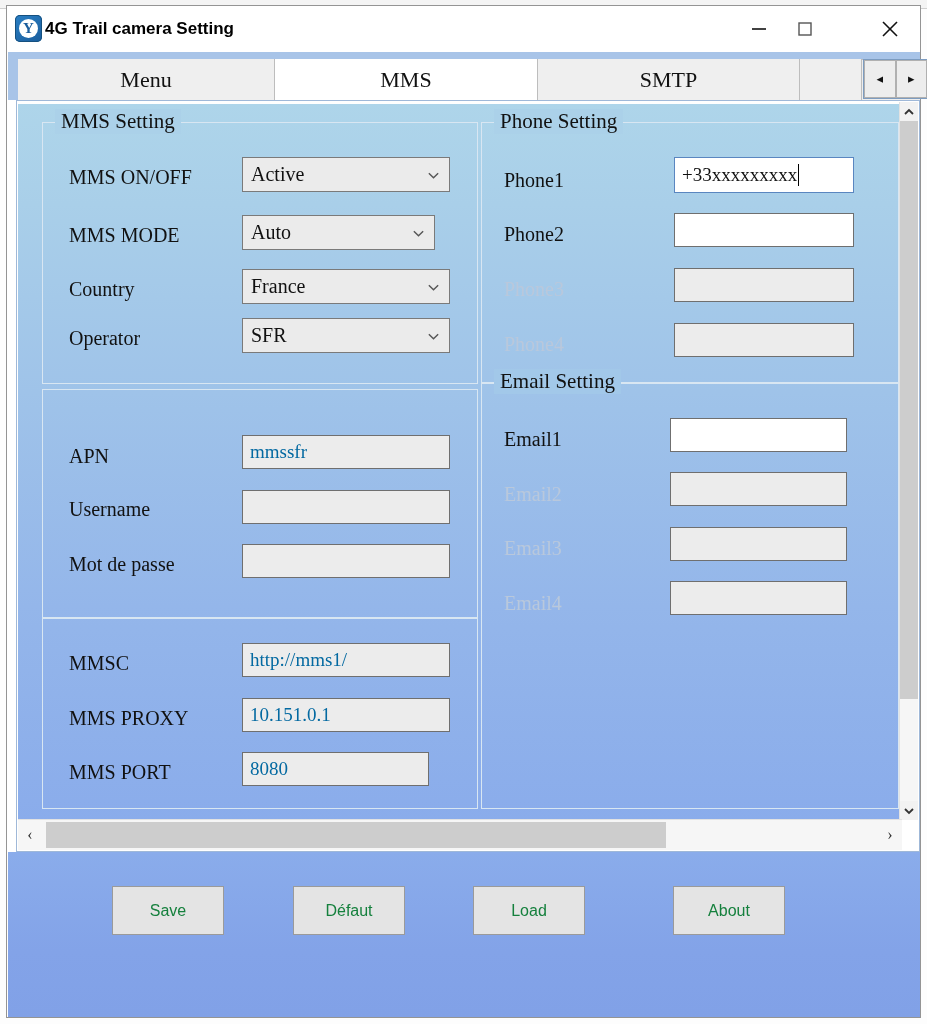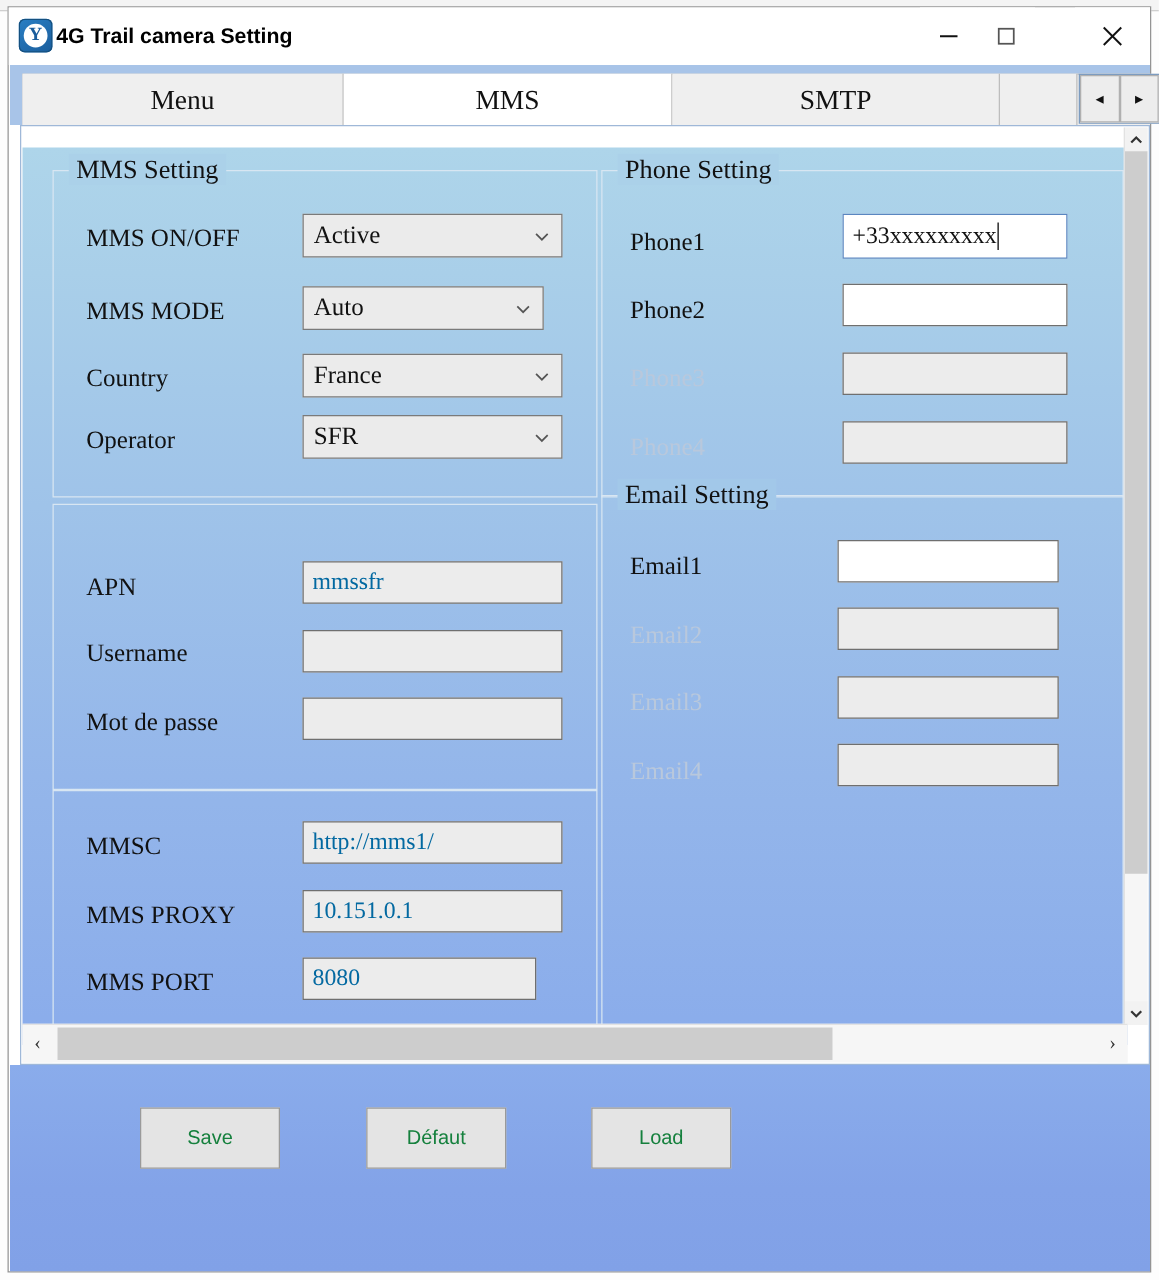--- a/index.html
+++ b/index.html
@@ -150,21 +150,21 @@
     position: absolute;
     left: 9px; top: 94px;
     width: 904px; height: 752px;
     background: #ffffff;
     border: 1px solid #9fb8d8;
     box-sizing: border-box;
     overflow: hidden;
   }
   .scroll-area {
     position: absolute;
-    left: 1px; top: 17px;
+    left: 1px; top: 3px;
     width: 884px; height: 718px;
     background: linear-gradient(to bottom, #aed5ea 0%, #a9cfe9 14%, #9fc3e9 40%, #94b6ea 70%, #8aaceb 100%);
     overflow: hidden;
   }
 
   .group {
     position: absolute;
     border: 1px solid #d8e6f2;
     box-sizing: border-box;
   }
@@ -522,16 +522,19 @@
     <div class="footer">
       <div class="btn btn-save">
         <span>Save</span>
       </div>
       <div class="btn btn-defaut">
         <span>Défaut</span>
       </div>
       <div class="btn btn-load">
         <span>Load</span>
       </div>
+      <div class="btn btn-about">
+        <span>About</span>
+      </div>
     </div>
 
   </div>
 </div>
 
 </body></html>

